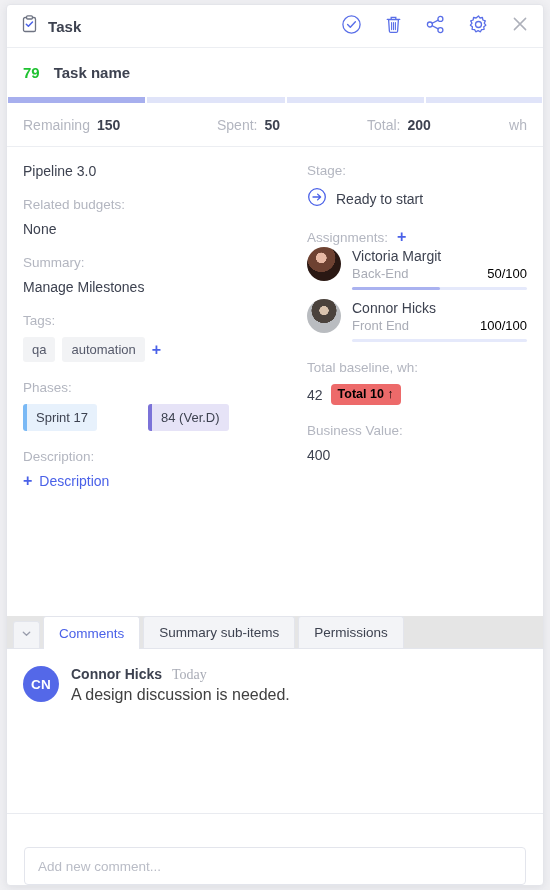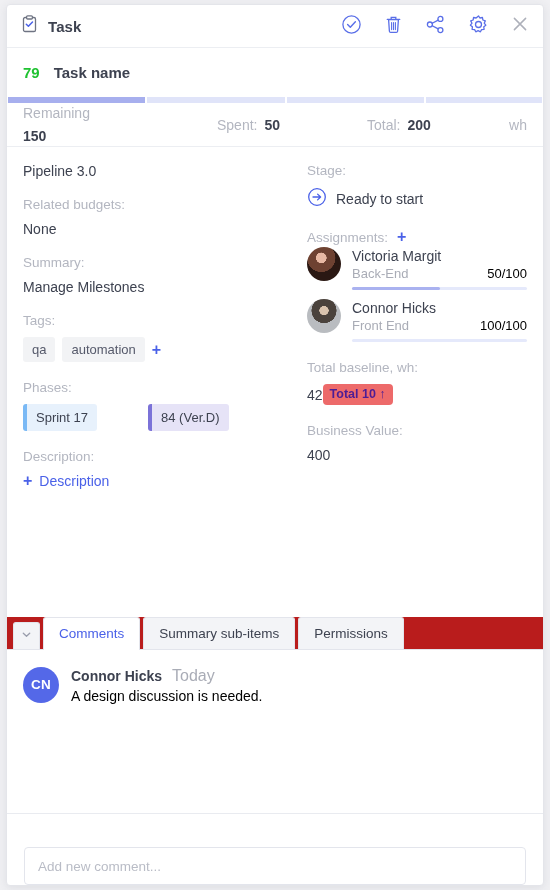--- a/index.html
+++ b/index.html
@@ -64,21 +64,21 @@
   .metrics {
     flex: 0 0 44px; height: 44px;
     display: flex; align-items: center;
     padding: 0 16px;
     border-bottom: 1px solid #eceef2;
     font-size: 14px;
   }
   .metric { display: flex; align-items: baseline; gap: 7px; }
   .m-lbl { color: #b3b6c0; }
   .m-val { color: #3d4250; font-weight: bold; }
-  .metric.m1 { width: 194px; flex-direction: column; }
+  .metric.m1 { width: 194px; }
   .metric.m2 { width: 150px; }
   .metric.m3 { width: auto; }
   .m-unit { margin-left: auto; color: #b3b6c0; }
 
   
   .body {
     flex: 1 1 auto;
     display: flex;
     padding: 16px 16px 0 16px;
     min-height: 0;
@@ -106,23 +106,23 @@
   .av-b { background: radial-gradient(circle at 50% 34%, #d9c3ae 0 16%, #4a423c 17% 44%, #b9bcc0 45% 100%); }
   .assignee-info { flex: 1 1 auto; min-width: 0; padding-top: 1px; }
   .a-name { font-size: 14px; color: #3d4250; margin-bottom: 2px; }
   .a-meta { display: flex; align-items: baseline; }
   .a-role { font-size: 13px; color: #a9acb6; }
   .a-count { margin-left: auto; font-size: 13px; color: #000000; }
   .a-bar { height: 3px; background: #e5e9fb; margin-top: 6px; position: relative; border-radius: 2px; }
   .a-bar > i { display: block; height: 3px; background: #aab2f0; border-radius: 2px; }
 
   
-  .baseline-row { display: flex; align-items: center; gap: 0; }
+  .baseline-row { display: flex; align-items: center; gap: 8px; }
   .badge-total {
-    background: #ed6a6a; color: #4c1d95;
+    background: #ed6a6a; color: #000000;
     font-size: 12.5px; font-weight: bold;
     padding: 3px 7px 4px 7px; border-radius: 4px;
     display: inline-flex; align-items: center; gap: 3px;
   }
 
   
   .chips { display: flex; align-items: center; gap: 7px; flex-wrap: wrap; }
   .tag {
     background: #f2f3f5; color: #55596a;
     font-size: 13px; padding: 5px 9px; border-radius: 3px;
@@ -137,21 +137,21 @@
 
   .desc-link { display: flex; align-items: center; gap: 7px; }
   .desc-link a { color: #4a61e8; font-size: 14px; text-decoration: none; cursor: pointer; }
 
   
   .tabs-wrap {
     flex: 0 0 auto;
     display: flex; align-items: flex-end;
     padding: 0 0 0 6px;
     border-bottom: 1px solid #e3e5ec;
-    background: #b91c1c;
+    background: #e5e5e5;
     height: 33px;
   }
   .tab-toggle {
     width: 27px; height: 27px;
     display: flex; align-items: center; justify-content: center;
     background: #f3f4f7;
     border: 1px solid #e3e5ec; border-bottom: none;
     border-radius: 3px 3px 0 0;
     cursor: pointer;
   }
@@ -182,22 +182,22 @@
   .comment { display: flex; gap: 12px; }
   .av-initials {
     width: 36px; height: 36px; flex: 0 0 36px;
     border-radius: 50%; background: #5468e8;
     color: #ffffff; font-size: 13.5px; font-weight: bold;
     display: flex; align-items: center; justify-content: center;
     letter-spacing: .3px;
   }
   .c-head { display: flex; align-items: baseline; gap: 10px; }
   .c-author { font-size: 14px; font-weight: bold; color: #3d4250; }
-  .c-time { font-size: 16px; color: #a9acb6; }
-  .c-text { font-size: 14px; color: #000000; margin-top: 3px; }
+  .c-time { font-size: 14px; color: #a9acb6; font-family: Liberation Serif, serif; }
+  .c-text { font-size: 16px; color: #404040; margin-top: 3px; }
 
   
   .composer {
     flex: 0 0 72px; height: 72px;
     border-top: 1px solid #e9ebf0;
     display: flex; align-items: flex-end;
     padding: 0 17px;
   }
   .composer input {
     width: 100%; height: 38px;

